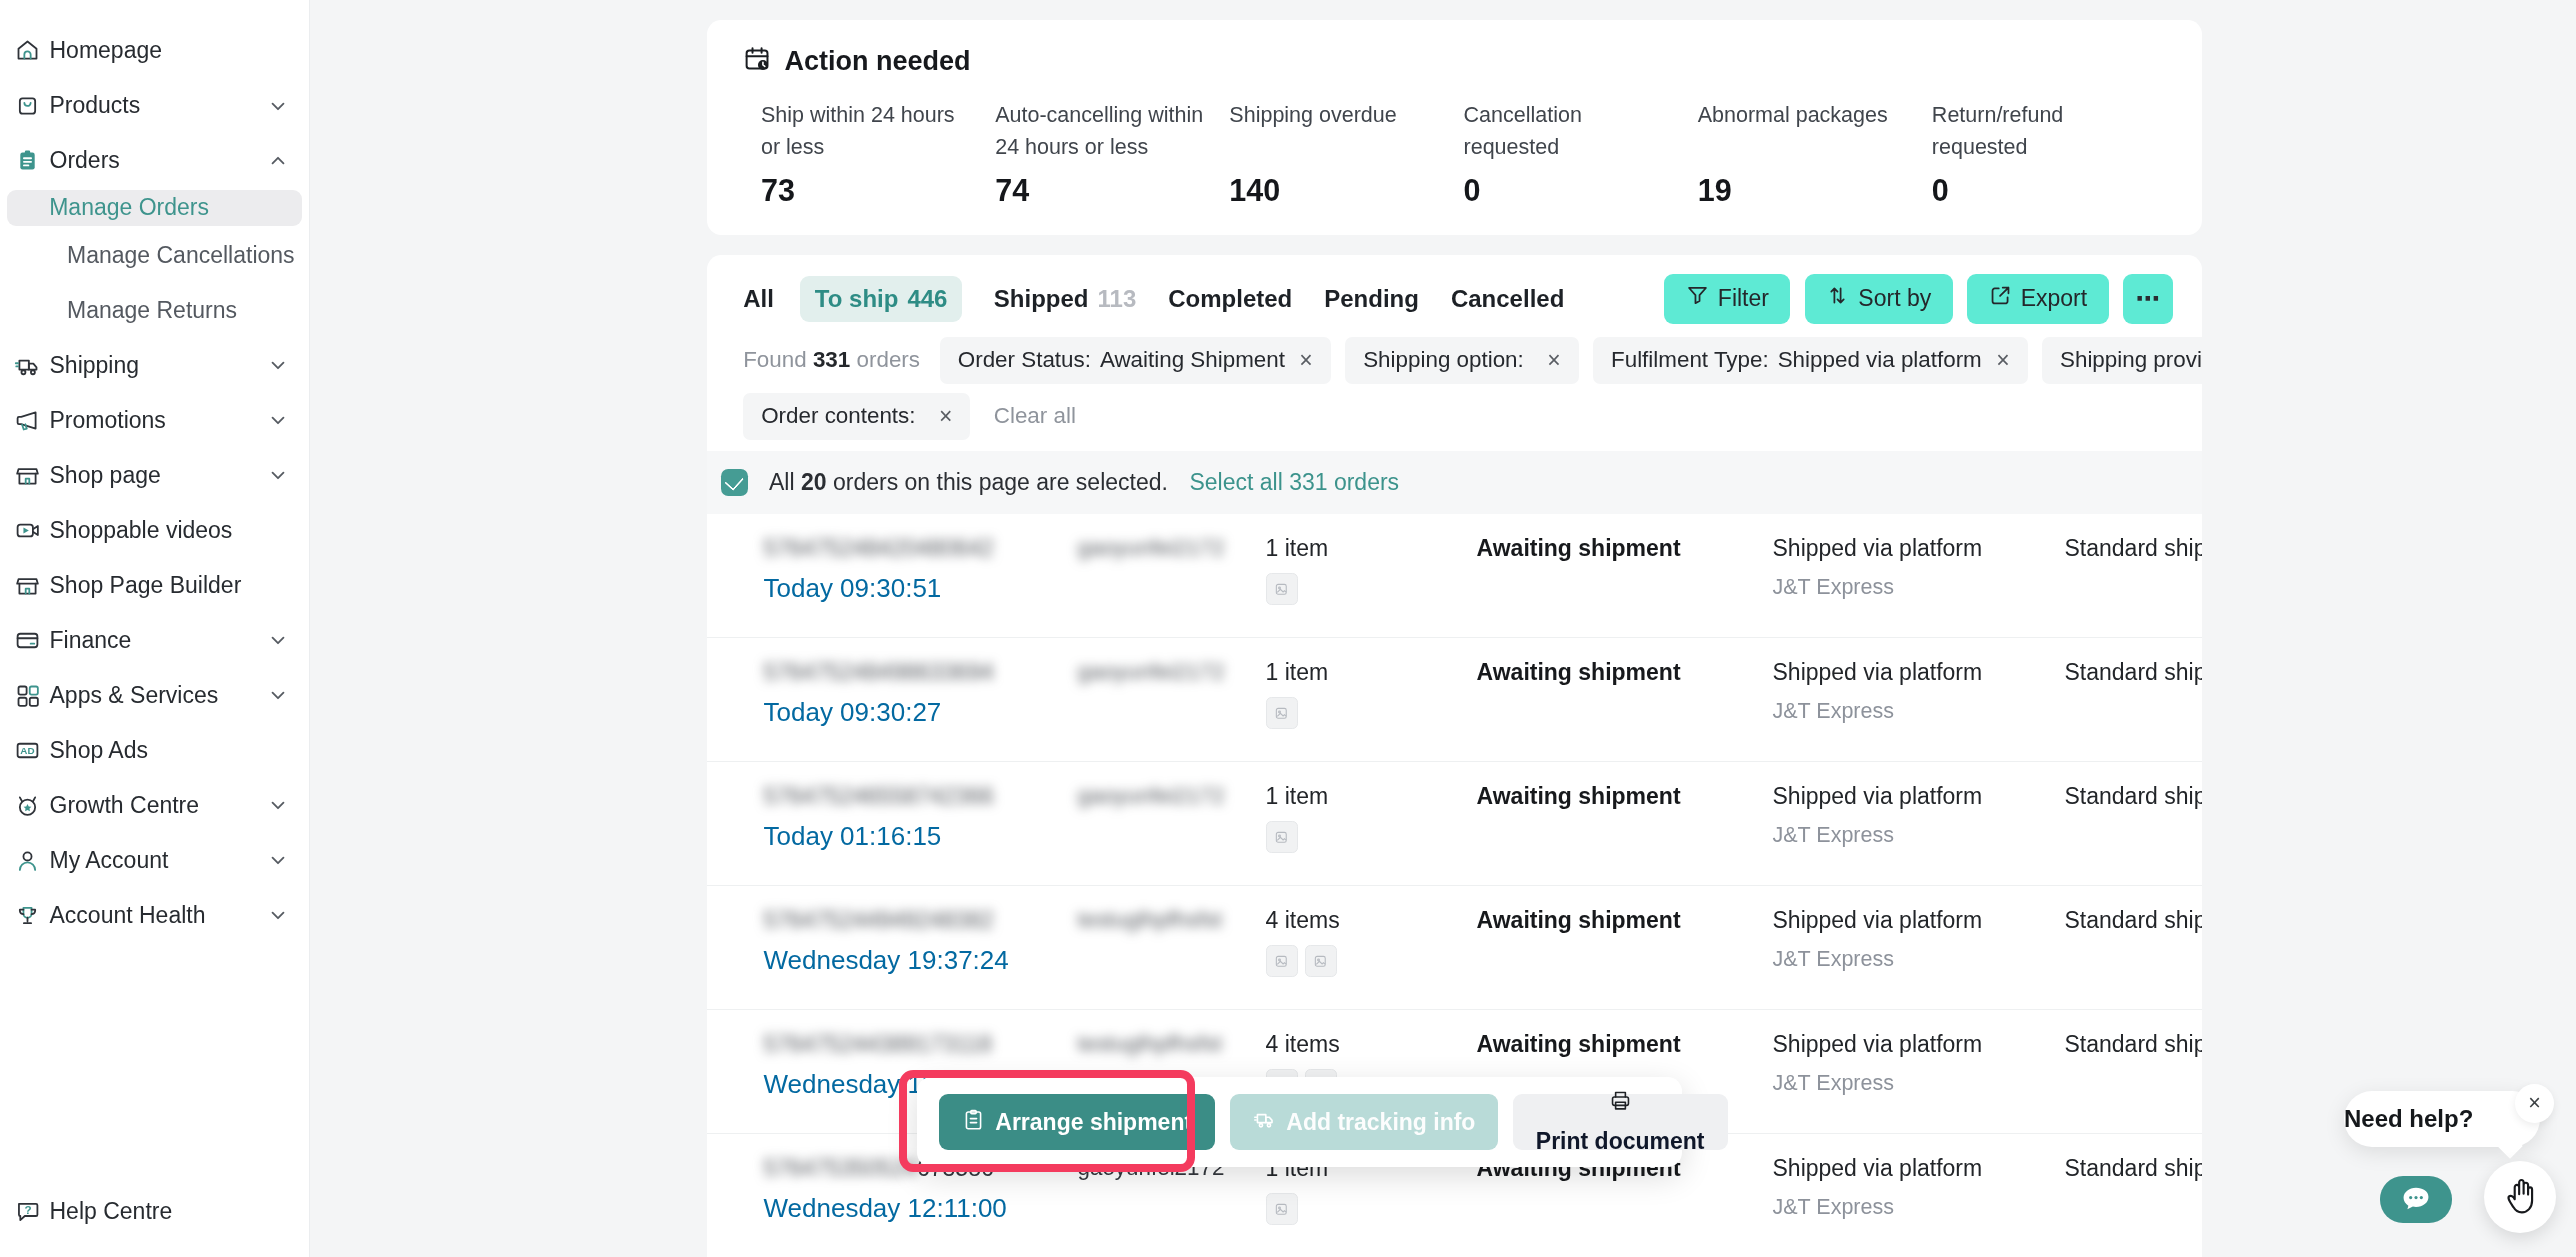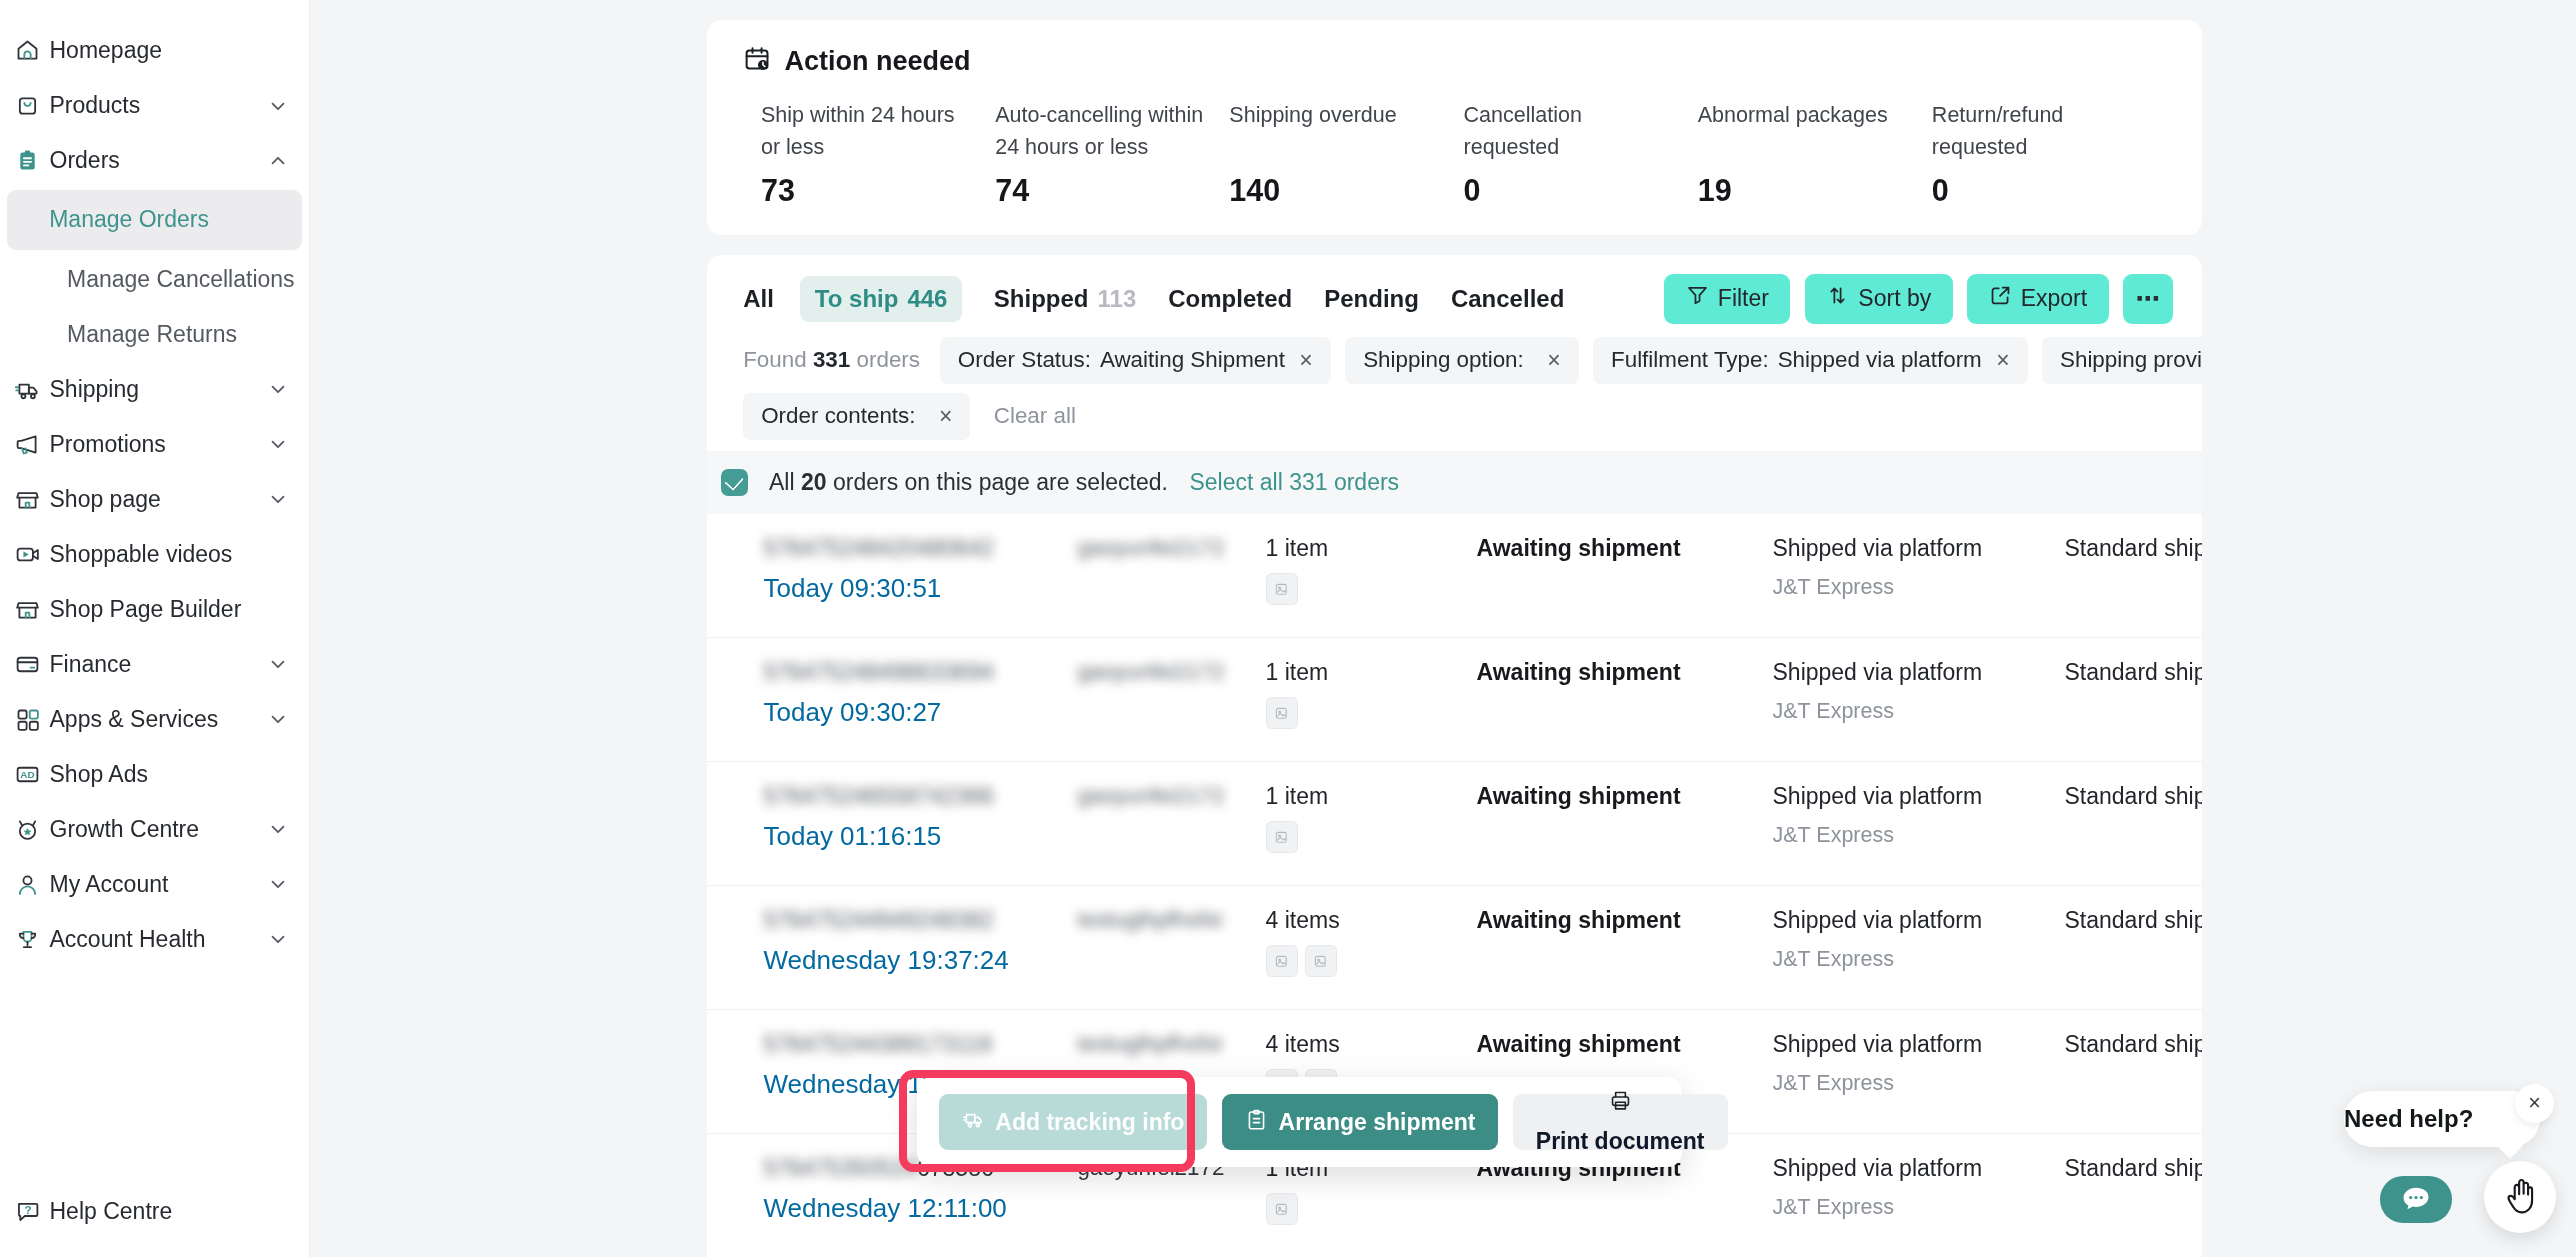--- a/index.html
+++ b/index.html
@@ -6,21 +6,21 @@
   html,body { width:2576px; height:1257px; }
   body { font-family:"Liberation Sans","DejaVu Sans",sans-serif; background:#f4f5f6; color:#24272c; overflow:hidden; }
   .page { position:relative; width:2576px; height:1257px; display:flex; overflow:hidden; }
 
   
   .sidebar { width:310px; min-width:310px; height:100%; background:#fff; border-right:0.9px solid #ebedef; position:relative; padding-top:23px; }
   .nav-item { display:flex; align-items:center; height:55px; padding-left:13.5px; font-size:23px; color:#272b30; cursor:pointer; }
   .nav-item .nav-icon { width:27px; height:27px; margin-right:9px; display:flex; align-items:center; justify-content:center; }
   .nav-item .chev { margin-left:auto; margin-right:20.6px; display:flex; }
   .nav-item.sub { padding-left:67px; color:#545960; }
-  .nav-item.sub.selected { background:#ececee; border-radius:9px; margin:1.8px 7.2px; height:60px; padding-left:42px; color:#3e948d; }
+  .nav-item.sub.selected { background:#ececee; border-radius:9px; margin:1.8px 7.2px; height:36px; padding-left:42px; color:#3e948d; }
   .nav-footer { position:absolute; bottom:18px; left:0; right:0; }
   svg.ico { fill:none; stroke:#2f3339; stroke-width:2; stroke-linecap:round; stroke-linejoin:round; }
   svg.ico .ts { stroke:#3e948d; }
   svg.ico .tf { fill:#3e948d; stroke:none; }
   svg.ico .df { fill:#2f3339; stroke:none; }
   svg.ico .wf { stroke:#fff; }
   .adtext { fill:#3e948d; stroke:none; font:700 11px "Liberation Sans",sans-serif; text-anchor:middle; }
   .qtext { fill:#3e948d; stroke:none; font:700 13px "Liberation Sans",sans-serif; text-anchor:middle; }
 
   
@@ -635,37 +635,37 @@
             <div class="fulfil-sub">J&amp;T Express</div>
           </div>
           <div class="col-option">Standard shipping</div>
         </div>
 
       </div>
     </section>
   </div>
 
   <div class="float-bar">
+    <button class="abtn primary">
+      <span><svg width="23" height="23" viewBox="0 0 26 26" fill="none" stroke="#fff" stroke-width="1.8" stroke-linecap="round" stroke-linejoin="round">
+            <rect x="5" y="4.5" width="16" height="19" rx="2"></rect>
+            <rect x="10" y="3" width="6" height="3.5" rx="1"></rect>
+            <path d="M9.5 12h7M9.5 16.5h7"></path>
+          </svg></span>
+      <span>Arrange shipment</span>
+    </button>
     <button class="abtn disabled">
       <span><svg width="23" height="23" viewBox="0 0 26 26" fill="none" stroke="#fff" stroke-width="1.8" stroke-linecap="round" stroke-linejoin="round">
             <path d="M5 7.5h9.5v9H5z"></path>
             <path d="M14.5 10.5h4l3 3.5v2.5h-7z"></path>
             <circle cx="9" cy="19.5" r="1.8"></circle>
             <circle cx="18" cy="19.5" r="1.8"></circle>
             <path d="M2 10.5h2M2 13.5h1.6"></path>
           </svg></span>
       <span>Add tracking info</span>
-    </button>
-    <button class="abtn primary">
-      <span><svg width="23" height="23" viewBox="0 0 26 26" fill="none" stroke="#fff" stroke-width="1.8" stroke-linecap="round" stroke-linejoin="round">
-            <rect x="5" y="4.5" width="16" height="19" rx="2"></rect>
-            <rect x="10" y="3" width="6" height="3.5" rx="1"></rect>
-            <path d="M9.5 12h7M9.5 16.5h7"></path>
-          </svg></span>
-      <span>Arrange shipment</span>
     </button>
     <button class="abtn neutral">
       <span><svg width="23" height="23" viewBox="0 0 26 26" fill="none" stroke="#1f2226" stroke-width="1.8" stroke-linecap="round" stroke-linejoin="round">
             <path d="M7.5 9V4h11v5"></path>
             <rect x="4" y="9" width="18" height="9.5" rx="2"></rect>
             <rect x="7.5" y="15" width="11" height="7.5"></rect>
           </svg></span>
       <span>Print document</span>
     </button>
   </div>

